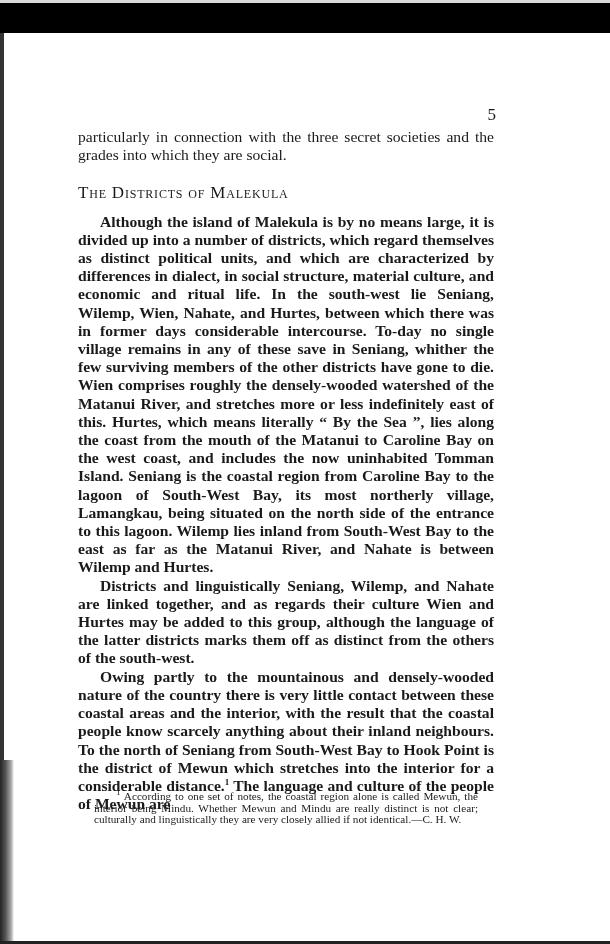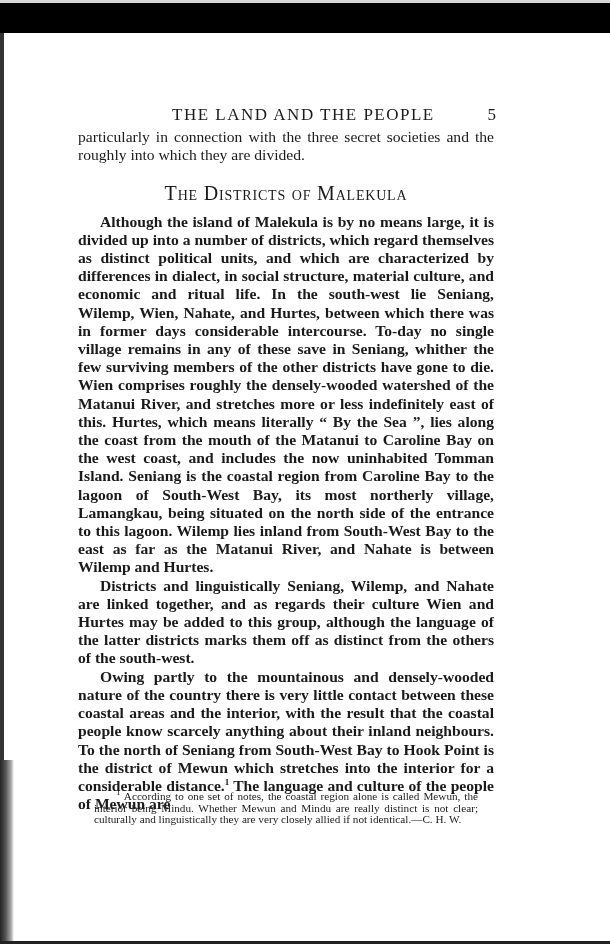--- a/index.html
+++ b/index.html
@@ -10,41 +10,40 @@
   .leftedge { position:absolute; left:0; top:33px; width:4px; height:911px; background:#333; }
   .gutter { position:absolute; left:0; top:760px; width:14px; height:184px;
     background:linear-gradient(90deg,#222 0%,#555 40%,#aaa 80%,rgba(255,255,255,0) 100%); }
   .bottomline { position:absolute; left:0; bottom:0; width:610px; height:3px; background:#222; }
   .header { position:absolute; top:105px; left:78px; width:418px; height:22px; }
   .running-head { position:absolute; left:94px; top:0; font-size:17px; letter-spacing:1.5px; }
   .pageno { position:absolute; right:0; top:0; font-size:17px; }
   .body { position:absolute; top:128px; left:78px; width:416px; font-size:15.6px; line-height:18.2px; text-align:justify; }
   .body p { margin:0; }
   .indent { text-indent:22px;font-weight:bold; }
-  .section-title { text-align:center; font-variant:small-caps; font-size:20px; letter-spacing:0.8px; margin:20px 0 10px 0 !important;font-family:Liberation Serif, serif; }
+  .section-title { text-align:left; font-variant:small-caps; font-size:17px; letter-spacing:0.8px; margin:20px 0 10px 0 !important;font-family:Liberation Serif, serif; }
   .footnotes { position:absolute; top:775px; left:78px; width:416px; font-size:11.2px; line-height:11.5px; text-align:justify; }
   .footnotes p { margin:16px; text-indent:22px; }
   sup { font-size:9px; line-height:0; }
 </style>
 </head>
 <body>
 
 <div class="topstrip"></div>
 <div class="topbar"></div>
 <div class="leftedge"></div>
 <div class="gutter"></div>
 <div class="bottomline"></div>
 
 <div class="header">
-  <span class="running-head">THE LAND AND THE PEOPLE</span>
   <span class="pageno">5</span>
 </div>
 
 <div class="body">
-  <p>particularly in connection with the three secret societies and the roughly into which they are divided.</p>
+  <p>particularly in connection with the three secret societies and the grades into which they are social.</p>
   <p class="section-title">The Districts of Malekula</p>
   <p class="indent">Although the island of Malekula is by no means large, it is divided up into a number of districts, which regard themselves as distinct political units, and which are characterized by differences in dialect, in social structure, material culture, and economic and ritual life. In the south-west lie Seniang, Wilemp, Wien, Nahate, and Hurtes, between which there was in former days considerable intercourse. To-day no single village remains in any of these save in Seniang, whither the few surviving members of the other districts have gone to die. Wien comprises roughly the densely-wooded watershed of the Matanui River, and stretches more or less indefinitely east of this. Hurtes, which means literally “ By the Sea ”, lies along the coast from the mouth of the Matanui to Caroline Bay on the west coast, and includes the now uninhabited Tomman Island. Seniang is the coastal region from Caroline Bay to the lagoon of South-West Bay, its most northerly village, Lamangkau, being situated on the north side of the entrance to this lagoon. Wilemp lies inland from South-West Bay to the east as far as the Matanui River, and Nahate is between Wilemp and Hurtes.</p>
   <p class="indent">Districts and linguistically Seniang, Wilemp, and Nahate are linked together, and as regards their culture Wien and Hurtes may be added to this group, although the language of the latter districts marks them off as distinct from the others of the south-west.</p>
   <p class="indent"><span>Owing partly to the mountainous and densely-wooded nature of the country there is very little contact between these coastal areas and the interior, with the result that the coastal people know scarcely anything about their inland neighbours. To the north of Seniang from South-West Bay to Hook Point is the district of Mewun which stretches into the interior for a considerable distance.</span><sup>1</sup><span> The language and culture of the people of Mewun are</span></p>
 </div>
 
 <div class="footnotes">
   <p><sup>1</sup><span> According to one set of notes, the coastal region alone is called Mewun, the interior being Mindu. Whether Mewun and Mindu are really distinct is not clear; culturally and linguistically they are very closely allied if not identical.—C. H. W.</span></p>
 </div>
 

